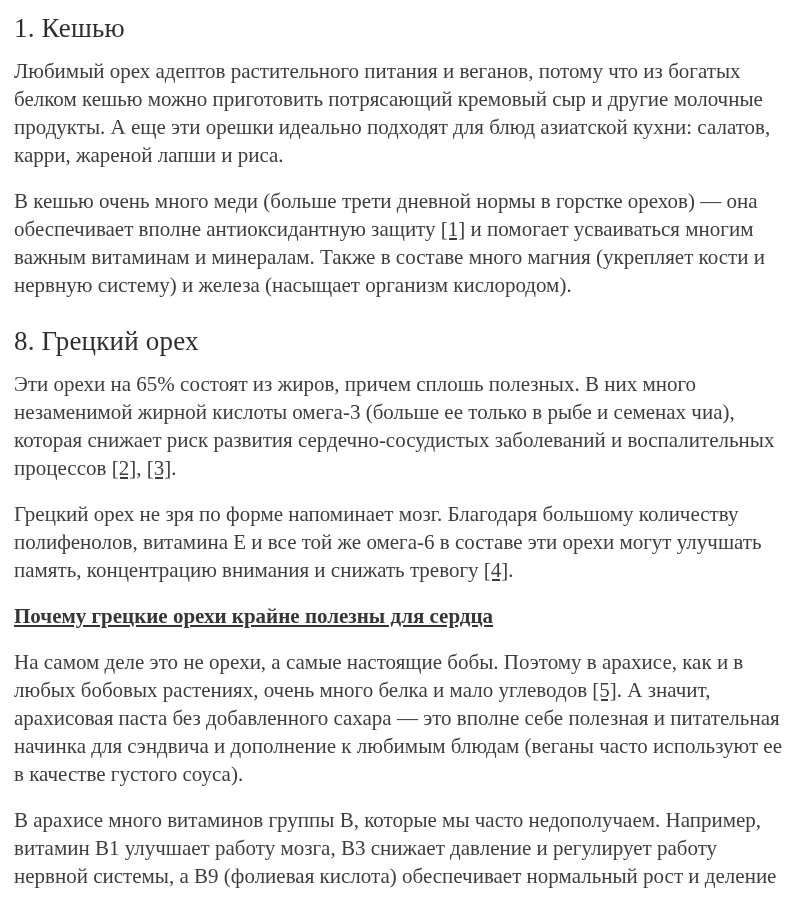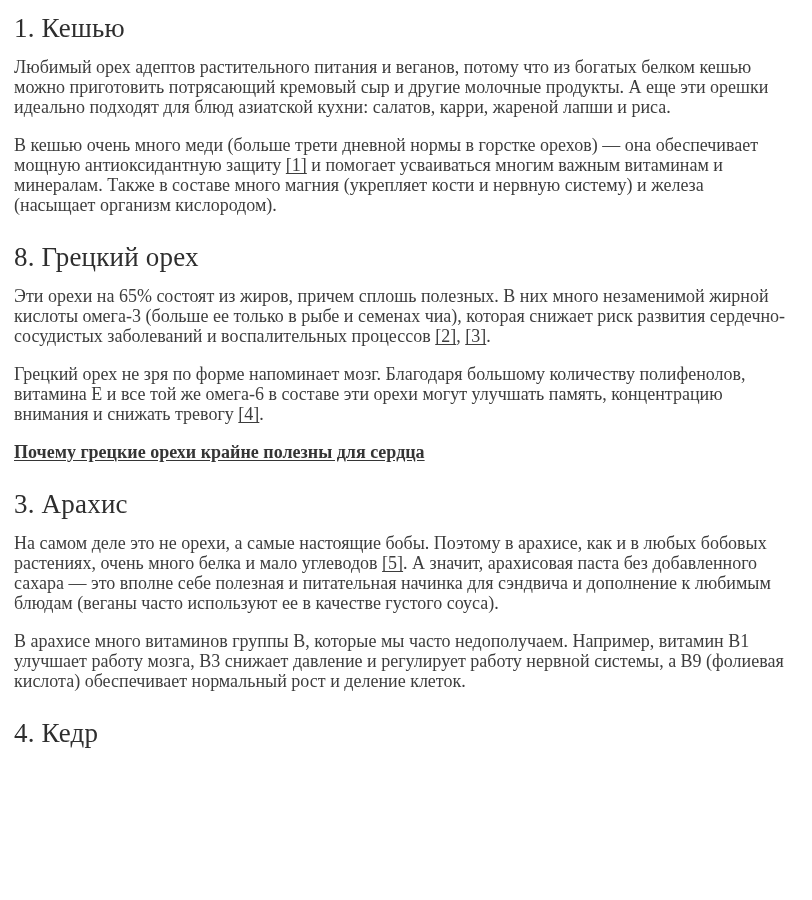--- a/index.html
+++ b/index.html
@@ -23,22 +23,22 @@
     font-weight: 400;
     line-height: 33px;
     margin: 26px 0 12px 0;
     color: #2e2e2e;
     letter-spacing: 0.2px;
   }
   h2.section-heading:first-child {
     margin-top: 6px;
   }
   p.paragraph {
-    font-size: 18px;
-    line-height: 20px;
+    font-size: 21px;
+    line-height: 28px;
     margin: 0 0 18px 0;
     max-width: 774px;
     color: #3d3d3d;
   }
   a.ref-link,
   a.article-link {
     color: #3d3d3d;
     text-decoration: underline;
     text-underline-offset: 2px;
     cursor: pointer;
@@ -48,23 +48,22 @@
     font-weight: bold;
   }
 </style>
 </head>
 <body>
 
 <div class="page">
   <article>
       <h2 class="section-heading">1. Кешью</h2>
       <p class="paragraph"><span>Любимый орех адептов растительного питания и веганов, потому что из богатых белком кешью можно приготовить потрясающий кремовый сыр и другие молочные продукты. А еще эти орешки идеально подходят для блюд азиатской кухни: салатов, карри, жареной лапши и риса.</span></p>
-      <p class="paragraph"><span>В кешью очень много меди (больше трети дневной нормы в горстке орехов) — она обеспечивает мощную антиоксидантную защиту </span><a href="#" class="ref-link">[1]</a><span> и помогает усваиваться многим важным витаминам и минералам. Также в составе много магния (укрепляет кости и нервную систему) и железа (насыщает организм кислородом).</span></p>
+      <p class="paragraph"><span>В кешью очень много меди (больше трети дневной нормы в горстке орехов) — она обеспечивает вполне антиоксидантную защиту </span><a href="#" class="ref-link">[1]</a><span> и помогает усваиваться многим важным витаминам и минералам. Также в составе много магния (укрепляет кости и нервную систему) и железа (насыщает организм кислородом).</span></p>
       <h2 class="section-heading">8. Грецкий орех</h2>
       <p class="paragraph"><span>Эти орехи на 65% состоят из жиров, причем сплошь полезных. В них много незаменимой жирной кислоты омега-3 (больше ее только в рыбе и семенах чиа), которая снижает риск развития сердечно-сосудистых заболеваний и воспалительных процессов </span><a href="#" class="ref-link">[2]</a><span>, </span><a href="#" class="ref-link">[3]</a><span>.</span></p>
       <p class="paragraph"><span>Грецкий орех не зря по форме напоминает мозг. Благодаря большому количеству полифенолов, витамина Е и все той же омега-6 в составе эти орехи могут улучшать память, концентрацию внимания и снижать тревогу </span><a href="#" class="ref-link">[4]</a><span>.</span></p>
       <p class="paragraph"><a href="#" class="article-link">Почему грецкие орехи крайне полезны для сердца</a></p>
-      <h2 class="section-heading">3. Арахис</h2>
       <p class="paragraph"><span>На самом деле это не орехи, а самые настоящие бобы. Поэтому в арахисе, как и в любых бобовых растениях, очень много белка и мало углеводов </span><a href="#" class="ref-link">[5]</a><span>. А значит, арахисовая паста без добавленного сахара — это вполне себе полезная и питательная начинка для сэндвича и дополнение к любимым блюдам (веганы часто используют ее в качестве густого соуса).</span></p>
       <p class="paragraph"><span>В арахисе много витаминов группы B, которые мы часто недополучаем. Например, витамин B1 улучшает работу мозга, B3 снижает давление и регулирует работу нервной системы, а B9 (фолиевая кислота) обеспечивает нормальный рост и деление клеток.</span></p>
       <h2 class="section-heading">4. Кедр</h2>
     </article>
 </div>
 
 </body></html>

